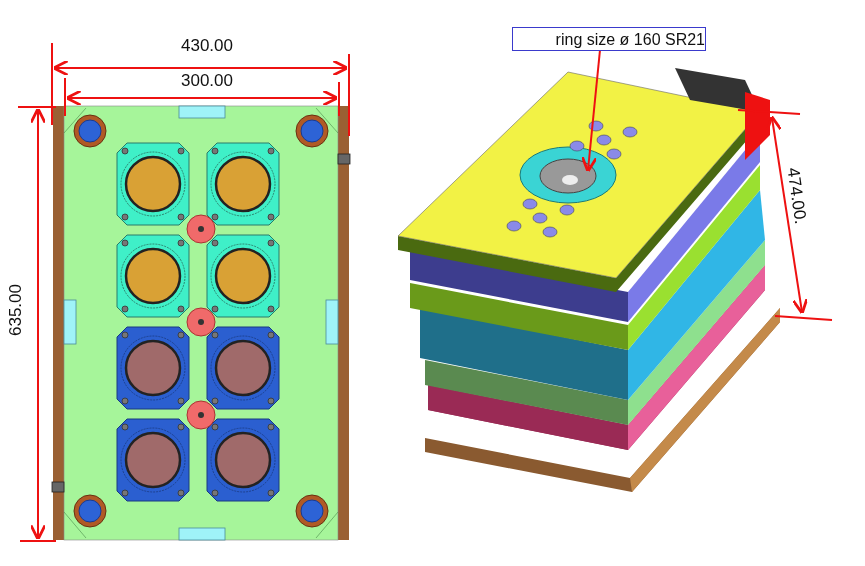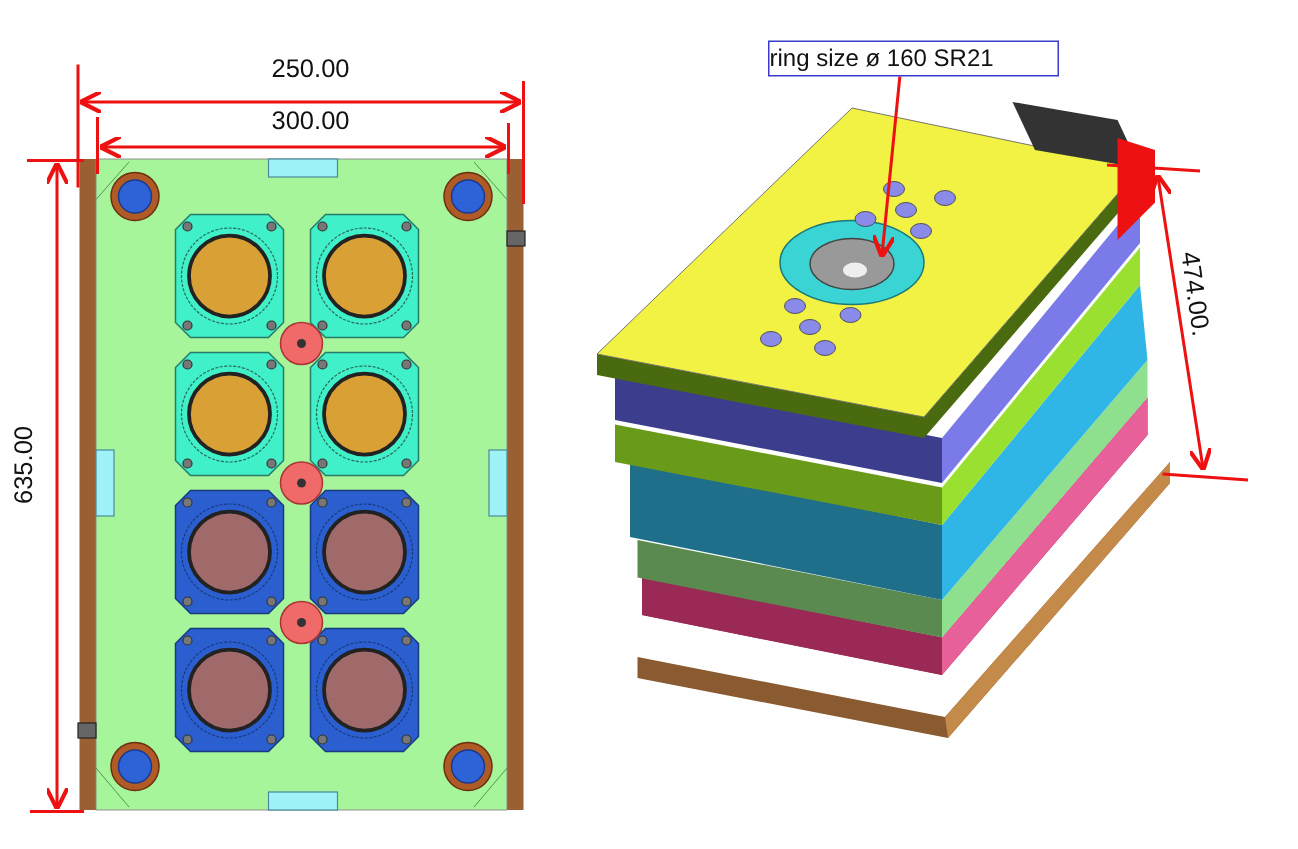--- a/index.html
+++ b/index.html
@@ -1,19 +1,19 @@
 <!DOCTYPE html>
 <html><head>
 <meta charset="utf-8">
 <style>
   html, body { margin: 0; padding: 0; background: #ffffff; }
   body { width: 865px; height: 566px; position: relative; overflow: hidden; font-family: "Liberation Sans", sans-serif; }
   #stage { position: absolute; left: 0; top: 0; width: 865px; height: 566px; }
   .dim-label { position: absolute; font-size: 17px; color: #111; font-family: "Liberation Sans", sans-serif; }
-  .callout { position: absolute; left: 512px; top: 27px; width: 194px; height: 24px; border: 1.5px solid #3a3acc; background: #fff; font-size: 16px; color: #111; line-height: 24px; text-align: left; box-sizing: border-box; }
+  .callout { position: absolute; left: 512px; top: 27px; width: 194px; height: 24px; border: 1.5px solid #3a3acc; background: #fff; font-size: 16px; color: #111; line-height: 24px; text-align: right; box-sizing: border-box; }
 </style>
 </head>
 <body>
 
 <div id="stage">
 <svg width="865" height="566" viewBox="0 0 865 566" xmlns="http://www.w3.org/2000/svg">
   <defs>
     <marker id="arr" viewBox="0 0 10 10" refX="9" refY="5" markerWidth="7" markerHeight="7" orient="auto-start-reverse">
       <path d="M0,0 L10,5 L0,10" fill="none" stroke="#ee1111" stroke-width="2"></path>
     </marker>
@@ -140,17 +140,17 @@
 
     <g stroke="#ee1111" stroke-width="2" fill="none">
       <line x1="738" y1="110" x2="800" y2="114"></line>
       <line x1="775" y1="316" x2="832" y2="320"></line>
       <line x1="772" y1="118" x2="802" y2="312" marker-start="url(#arr)" marker-end="url(#arr)"></line>
     </g>
   </g>
 </svg>
 </div>
 
-<div class="dim-label" style="left:181px;top:36px;">250.00</div>
+<div class="dim-label" style="left:181px;top:36px;">430.00</div>
 <div class="dim-label" style="left:181px;top:71px;">300.00</div>
 <div class="dim-label" style="left:-10px;top:300px;transform:rotate(-90deg);">635.00</div>
 <div class="callout">ring size ø 160  SR21</div>
 <div class="dim-label" style="left:768px;top:186px;transform:rotate(82deg);">474.00.</div>
 
 </body></html>

